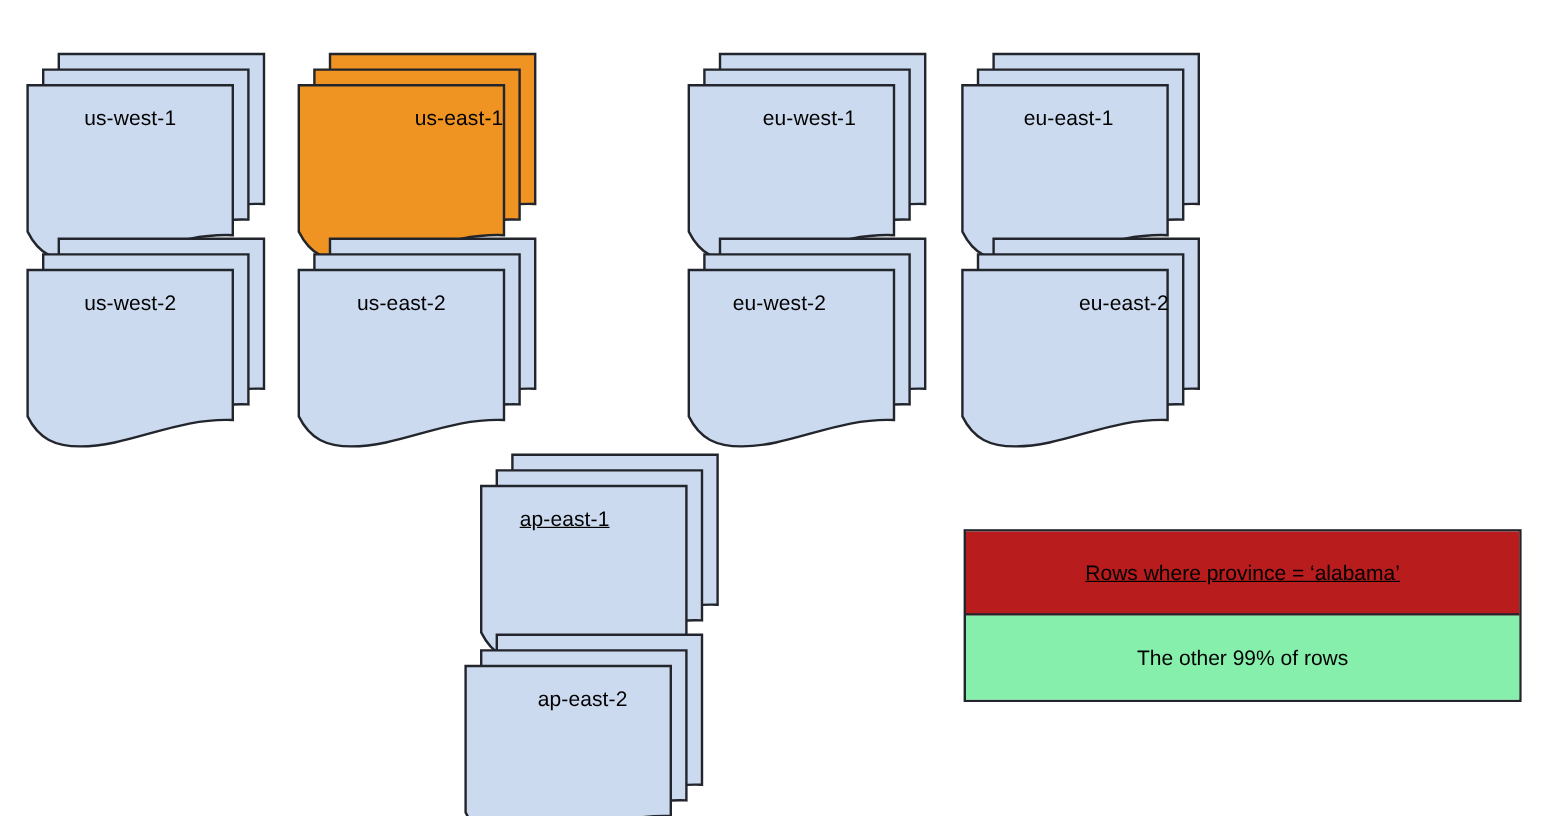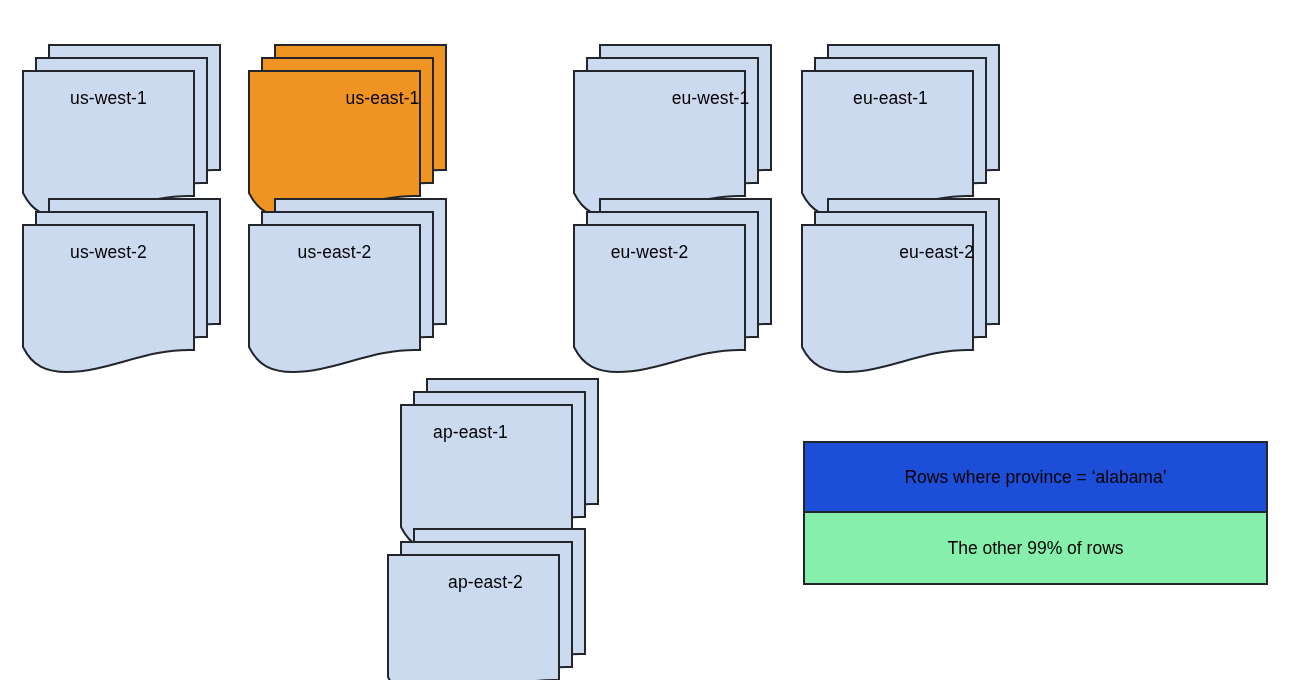--- a/index.html
+++ b/index.html
@@ -109,21 +109,21 @@
           <path d="M 1 1 L 172 1 L 172 126 C 124.56 124, 86.5 148, 44.980000000000004 148 C 24.220000000000002 148, 10.379999999999999 142, 1 123 Z" fill="#ccdaf0" stroke="#22252b" stroke-width="2" stroke-linejoin="miter"></path>
         </g>
         <g transform="translate(13,13)">
           <path d="M 1 1 L 172 1 L 172 126 C 124.56 124, 86.5 148, 44.980000000000004 148 C 24.220000000000002 148, 10.379999999999999 142, 1 123 Z" fill="#ccdaf0" stroke="#22252b" stroke-width="2" stroke-linejoin="miter"></path>
         </g>
         <g transform="translate(0,26)">
           <path d="M 1 1 L 172 1 L 172 126 C 124.56 124, 86.5 148, 44.980000000000004 148 C 24.220000000000002 148, 10.379999999999999 142, 1 123 Z" fill="#ccdaf0" stroke="#22252b" stroke-width="2" stroke-linejoin="miter"></path>
         </g>
       </svg>
     </div>
-    <div class="stack-label" style="left: 573px; top: 89px; width: 203px; margin-left: 36px;">eu-west-1</div>
+    <div class="stack-label" style="left: 573px; top: 89px; width: 203px;">eu-west-1</div>
     <div class="stack" style="left: 801px; top: 44px;">
       <svg width="205" height="189" viewBox="0 0 205 189">
         <g transform="translate(26,0)">
           <path d="M 1 1 L 172 1 L 172 126 C 124.56 124, 86.5 148, 44.980000000000004 148 C 24.220000000000002 148, 10.379999999999999 142, 1 123 Z" fill="#ccdaf0" stroke="#22252b" stroke-width="2" stroke-linejoin="miter"></path>
         </g>
         <g transform="translate(13,13)">
           <path d="M 1 1 L 172 1 L 172 126 C 124.56 124, 86.5 148, 44.980000000000004 148 C 24.220000000000002 148, 10.379999999999999 142, 1 123 Z" fill="#ccdaf0" stroke="#22252b" stroke-width="2" stroke-linejoin="miter"></path>
         </g>
         <g transform="translate(0,26)">
           <path d="M 1 1 L 172 1 L 172 126 C 124.56 124, 86.5 148, 44.980000000000004 148 C 24.220000000000002 148, 10.379999999999999 142, 1 123 Z" fill="#ccdaf0" stroke="#22252b" stroke-width="2" stroke-linejoin="miter"></path>
@@ -193,36 +193,36 @@
           <path d="M 1 1 L 172 1 L 172 126 C 124.56 124, 86.5 148, 44.980000000000004 148 C 24.220000000000002 148, 10.379999999999999 142, 1 123 Z" fill="#ccdaf0" stroke="#22252b" stroke-width="2" stroke-linejoin="miter"></path>
         </g>
         <g transform="translate(13,13)">
           <path d="M 1 1 L 172 1 L 172 126 C 124.56 124, 86.5 148, 44.980000000000004 148 C 24.220000000000002 148, 10.379999999999999 142, 1 123 Z" fill="#ccdaf0" stroke="#22252b" stroke-width="2" stroke-linejoin="miter"></path>
         </g>
         <g transform="translate(0,26)">
           <path d="M 1 1 L 172 1 L 172 126 C 124.56 124, 86.5 148, 44.980000000000004 148 C 24.220000000000002 148, 10.379999999999999 142, 1 123 Z" fill="#ccdaf0" stroke="#22252b" stroke-width="2" stroke-linejoin="miter"></path>
         </g>
       </svg>
     </div>
-    <div class="stack-label" style="left: 400px; top: 423px; width: 141px;">ap-east-1</div>
+    <div class="stack-label" style="left: 400px; top: 423px; width: 141px; text-decoration: underline;">ap-east-1</div>
     <div class="stack" style="left: 387px; top: 528px;">
       <svg width="205" height="189" viewBox="0 0 205 189">
         <g transform="translate(26,0)">
           <path d="M 1 1 L 172 1 L 172 126 C 124.56 124, 86.5 148, 44.980000000000004 148 C 24.220000000000002 148, 10.379999999999999 142, 1 123 Z" fill="#ccdaf0" stroke="#22252b" stroke-width="2" stroke-linejoin="miter"></path>
         </g>
         <g transform="translate(13,13)">
           <path d="M 1 1 L 172 1 L 172 126 C 124.56 124, 86.5 148, 44.980000000000004 148 C 24.220000000000002 148, 10.379999999999999 142, 1 123 Z" fill="#ccdaf0" stroke="#22252b" stroke-width="2" stroke-linejoin="miter"></path>
         </g>
         <g transform="translate(0,26)">
           <path d="M 1 1 L 172 1 L 172 126 C 124.56 124, 86.5 148, 44.980000000000004 148 C 24.220000000000002 148, 10.379999999999999 142, 1 123 Z" fill="#ccdaf0" stroke="#22252b" stroke-width="2" stroke-linejoin="miter"></path>
         </g>
       </svg>
     </div>
     <div class="stack-label" style="left: 387px; top: 573px; width: 173px; padding-left: 12px;">ap-east-2</div>
     <div class="legend" style="left: 803px; top: 441px; width: 465px; height: 144px;">
-      <div class="legend-row top" style="background: #1d4ed8;">
+      <div class="legend-row top" style="background: #b91c1c; text-decoration: underline;">
         <span>Rows where province = ‘alabama’</span>
       </div>
       <div class="legend-row bottom" style="background: #86efac;">
         <span>The other 99% of rows</span>
       </div>
     </div>
   </div>
 
 </body></html>

